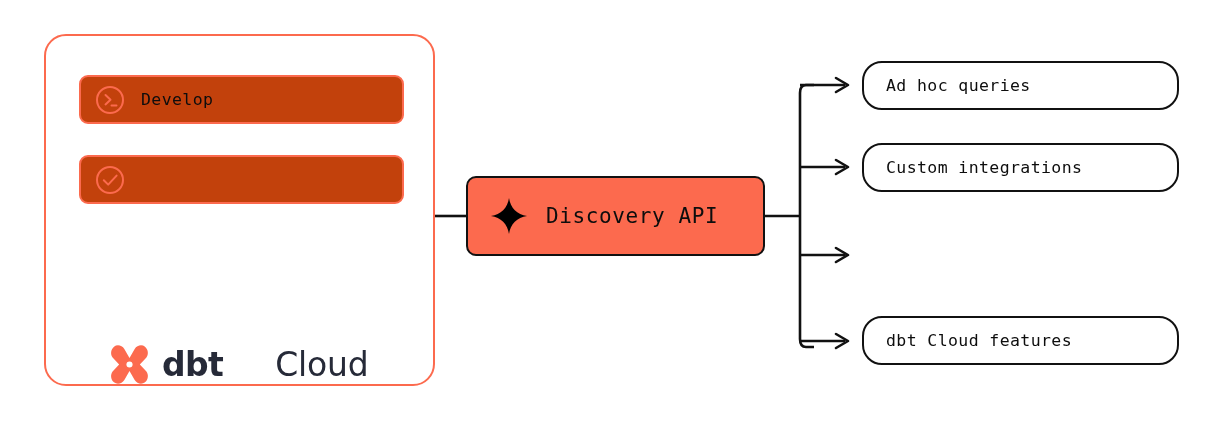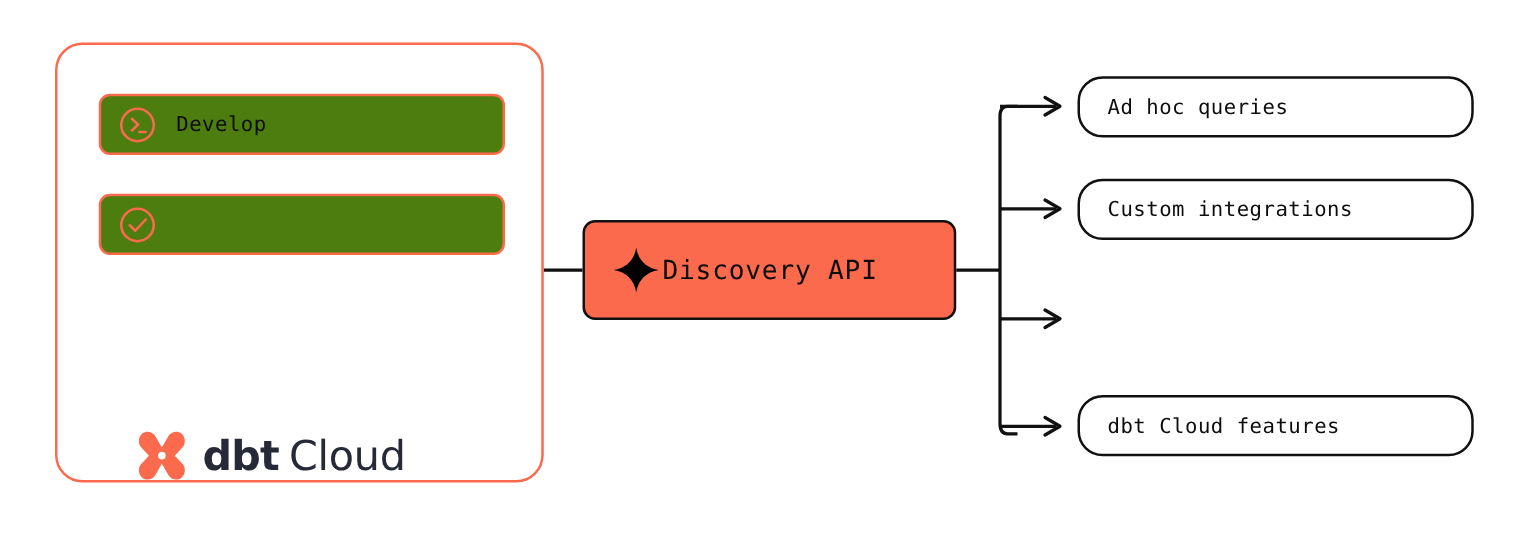--- a/index.html
+++ b/index.html
@@ -49,21 +49,21 @@
     top: 39px;
     width: 325px;
   }
 
   .stage-item {
     box-sizing: border-box;
     width: 325px;
     height: 49px;
     border: 2px solid #FC6A4E;
     border-radius: 9px;
-    background: #4d7c0f;
+    background: #c2410c;
     display: flex;
     align-items: center;
     padding-left: 14px;
     margin-bottom: 31px;
   }
 
   .stage-icon {
     width: 30px;
     height: 30px;
     flex: 0 0 30px;
@@ -92,20 +92,21 @@
     display: block;
   }
   .brand-wordmark {
     margin-left: 9px;
     display: flex;
     align-items: baseline;
     font-family: "DejaVu Sans", "Liberation Sans", sans-serif;
     font-size: 33px;
     color: #262A38;
     line-height: 1;
+    gap: 44px;
   }
   .brand-dbt {
     font-weight: 700;
     letter-spacing: -0.6px;
   }
   .brand-cloud {
     font-weight: 400;
     margin-left: 8px;
     letter-spacing: -0.2px;
     text-align: right;
@@ -126,21 +127,21 @@
     align-items: center;
     padding-left: 22px;
   }
   .api-sparkle {
     width: 38px;
     height: 38px;
     flex: 0 0 38px;
     display: block;
   }
   .api-label {
-    margin-left: 2px;
+    margin-left: 18px;
     font-size: 21px;
     color: #0d0d0d;
     letter-spacing: 0.6px;
     white-space: nowrap;
   }
 
   
   .consumer-box {
     position: absolute;
     left: 862px;

